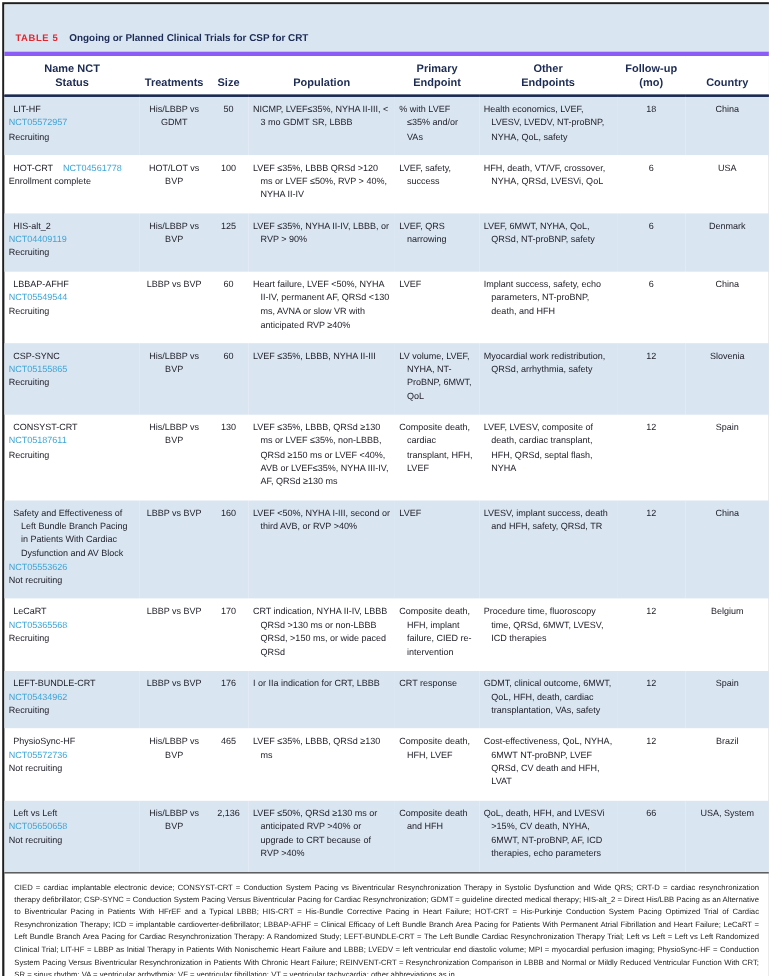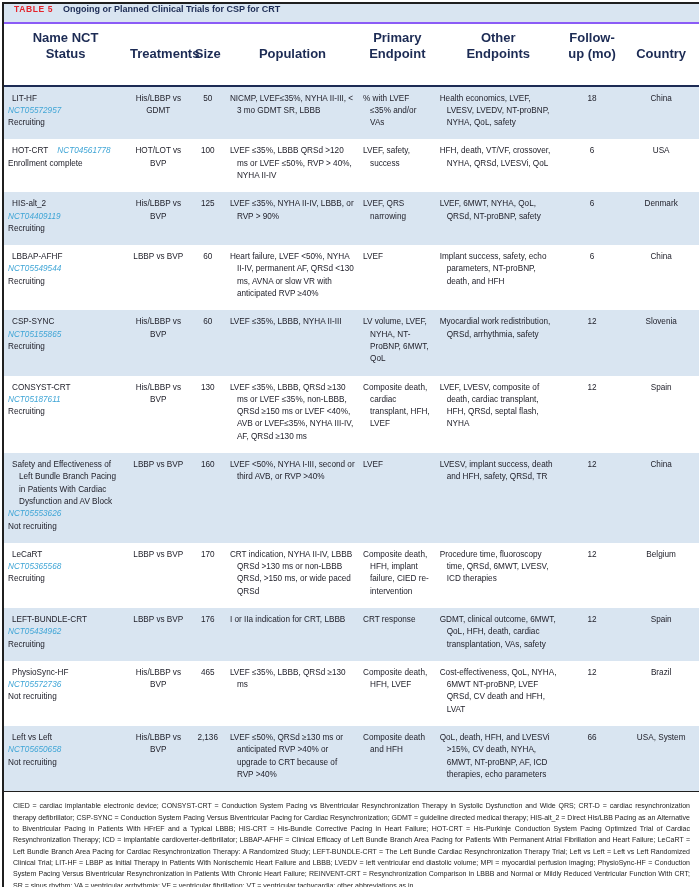--- a/index.html
+++ b/index.html
@@ -3,41 +3,41 @@
 <meta charset="utf-8">
 <style>
   html,body{margin:0;padding:0;background:#ffffff;font-family:"Liberation Sans",sans-serif;}
   .frame{
     width:699px;min-height:883px;box-sizing:border-box;
     border:2px solid #1f1f1f;background:#ffffff;
     display:flex;flex-direction:column;margin:2px;
   }
   
   .titlebar{
-    background:#d9e5f1;padding:0 10px 8px 10px;
-    border-bottom:2px solid #8b5cf6;
+    background:#d9e5f1;padding:25px 10px 8px 10px;
+    border-bottom:4px solid #8b5cf6;
     display:flex;align-items:baseline;gap:10px;
   }
   .tag{color:#e5242b;font-weight:bold;font-size:8.5px;letter-spacing:.6px;}
   .ttl{color:#1c2b54;font-weight:bold;font-size:9px;}
   
   table.trials{width:100%;border-collapse:collapse;table-layout:fixed;}
   thead th{
-    font-size:13px;font-weight:bold;color:#1c2b54;text-align:center;
-    vertical-align:bottom;padding:6px 3px 22px 3px;white-space:pre-line;
+    font-size:10px;font-weight:bold;color:#1c2b54;text-align:center;
+    vertical-align:bottom;padding:6px 3px 4px 3px;white-space:pre-line;
     border-bottom:2px solid #1c2b54;background:#ffffff;line-height:1.25;
   }
   tbody td{
     font-size:8.2px;color:#23232d;vertical-align:top;
     padding:6px 4px 10px 4px;line-height:1.5;
   }
   tbody tr:nth-child(odd){background:#d9e5f1;}
   .hang{padding-left:11px;text-indent:-7px;}
   td.c-treat,td.c-size,td.c-fu,td.c-country{text-align:center;}
-  .nct{color:#3fa5d6;text-decoration:none;cursor:pointer;font-style:italic;}
+  .nct{color:#3fa5d6;text-decoration:none;cursor:pointer;}
   .tname{color:#23232d;}
   
   .footnote{
     border-top:1.5px solid #1f1f1f;margin-top:auto;
     padding:8px 9px 10px 9px;font-size:7px;line-height:1.62;color:#1d1d1d;
     text-align:justify;
   }
 </style>
 </head>
 <body>

